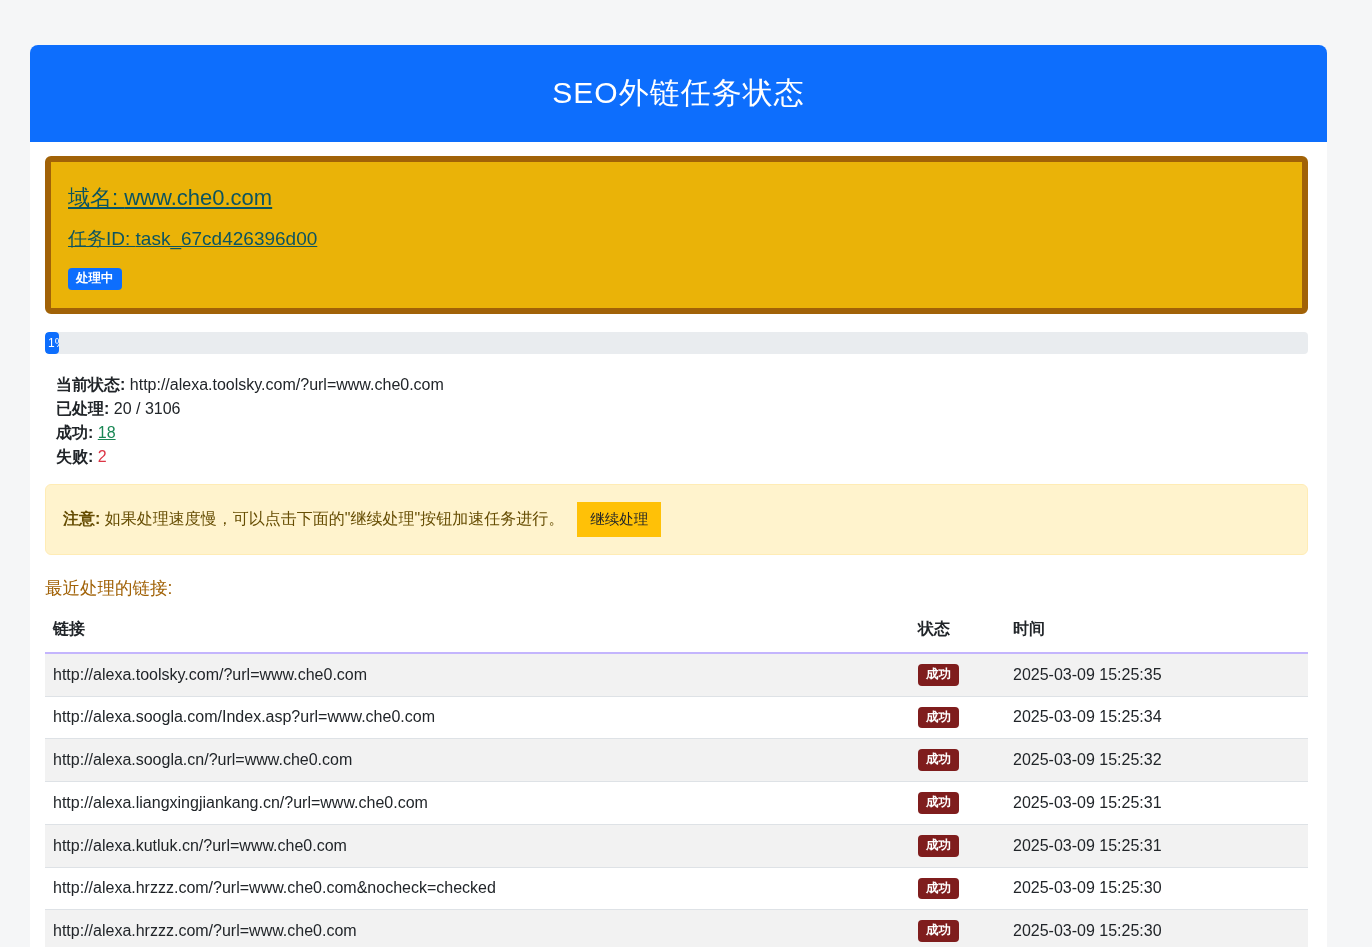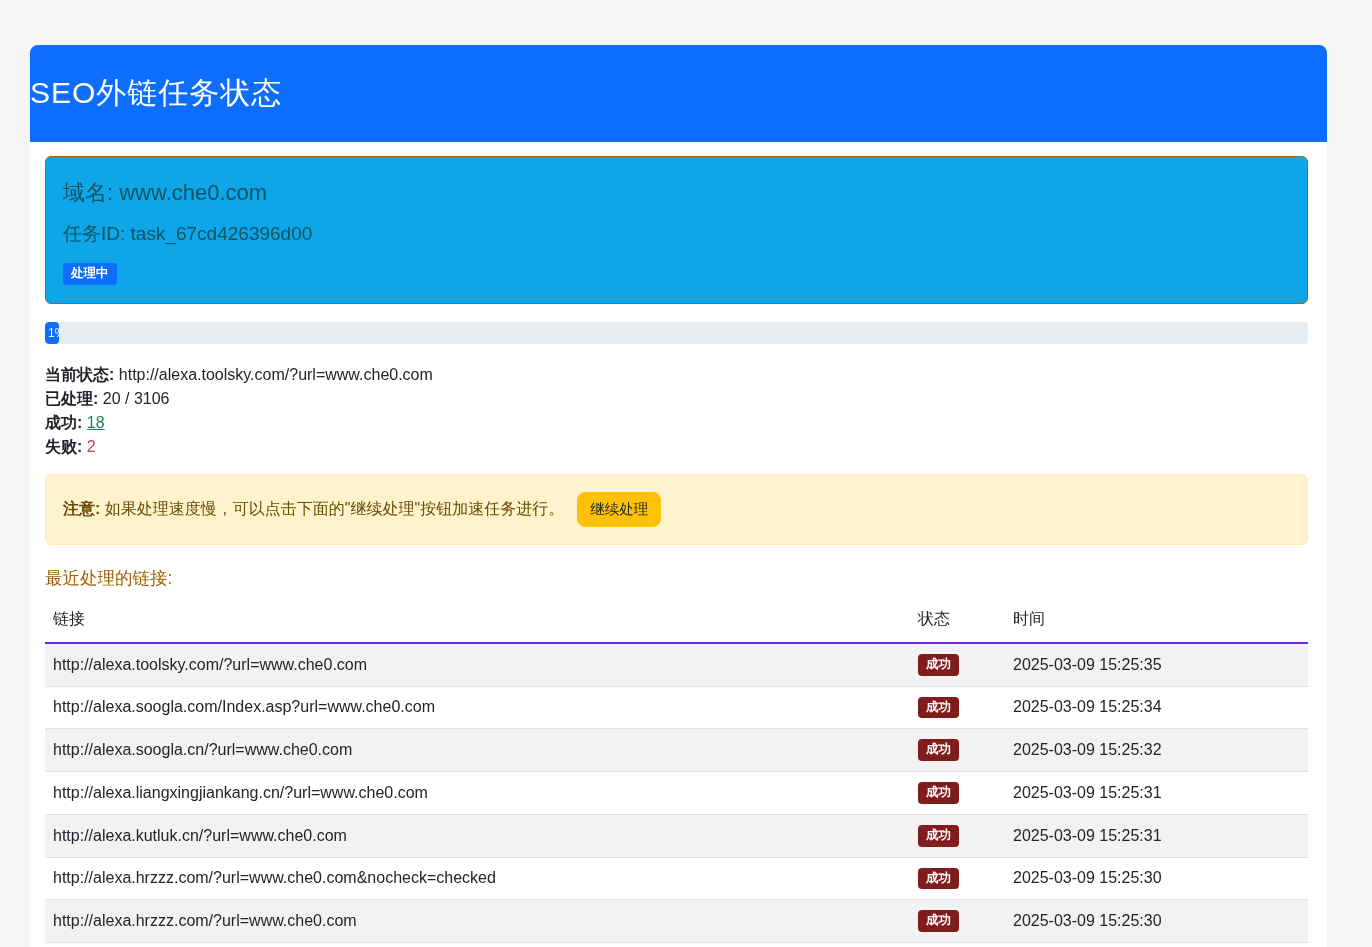--- a/index.html
+++ b/index.html
@@ -16,37 +16,38 @@
     background: #ffffff;
     border-radius: 8px 8px 0 0;
     min-height: 902px;
   }
   .card-header {
     background: #0d6efd;
     height: 97px;
     border-radius: 8px 8px 0 0;
     display: flex;
     align-items: center;
-    justify-content: flex-start;
+    justify-content: center;
   }
   .card-header h1 {
     color: #ffffff;
     font-size: 30px;
     font-weight: normal;
     letter-spacing: 1px;
   }
   .card-body { padding: 14px 19px 0 15px; }
 
   
   .alert-info {
-    background: #0ea5e9;
-    border: 1px solid #a16207;
+    background: #eab308;
+    border: 6px solid #a16207;
     border-radius: 6px;
     padding: 21px 17px 18px 17px;
     color: #0c5460;
+    text-decoration: underline;
   }
   .alert-info .domain-line { font-size: 22px; font-weight: normal; }
   .alert-info .taskid-line { font-size: 19px; margin-top: 13px; }
   .badge {
     display: inline-block;
     font-size: 12.5px;
     font-weight: bold;
     color: #ffffff;
     padding: 4px 8px;
     border-radius: 4px;
@@ -70,21 +71,21 @@
     border-radius: 4px;
     color: #ffffff;
     font-size: 12px;
     line-height: 22px;
     padding-left: 3px;
     overflow: hidden;
     white-space: nowrap;
   }
 
   
-  .status-block { margin-top: 19px; font-size: 16px; }
+  .status-block { margin-top: 19px; font-size: 16px; margin-left: 11px; }
   .status-block p { line-height: 24px; }
   .status-block .lbl { font-weight: bold; }
   .val-success { color: #198754; text-decoration: underline; }
   .val-failed { color: #dc3545; }
 
   
   .alert-warning {
     margin-top: 15px;
     background: #fff3cd;
     border: 1px solid #ffecb5;
@@ -94,36 +95,36 @@
     font-size: 16px;
     display: flex;
     align-items: center;
   }
   .alert-warning .lbl { font-weight: bold; }
   .btn-continue {
     margin-left: 13px;
     background: #ffc107;
     color: #212529;
     border: 1px solid #ffc107;
-    border-radius: 8px;
+    border-radius: 0;
     font-size: 14.5px;
     padding: 7px 12px;
     cursor: pointer;
     font-family: inherit;
   }
 
   
   .recent-heading { margin-top: 21px; font-size: 17.5px; font-weight: normal; color: #a16207; }
   table { width: 100%; border-collapse: collapse; margin-top: 10px; }
   th {
     text-align: left;
     font-size: 16px;
-    font-weight: normal;
+    font-weight: bold;
     padding: 9px 8px 12px 8px;
-    border-bottom: 2px solid #6d28d9;
+    border-bottom: 2px solid #c4b5fd;
   }
   th.col-link { width: auto; }
   th.col-status { width: 95px; }
   th.col-time { width: 303px; }
   td {
     font-size: 16px;
     padding: 10px 8px;
     border-bottom: 1px solid #dee2e6;
   }
   tbody.rows tr:nth-child(odd) { background: #f2f2f2; }

